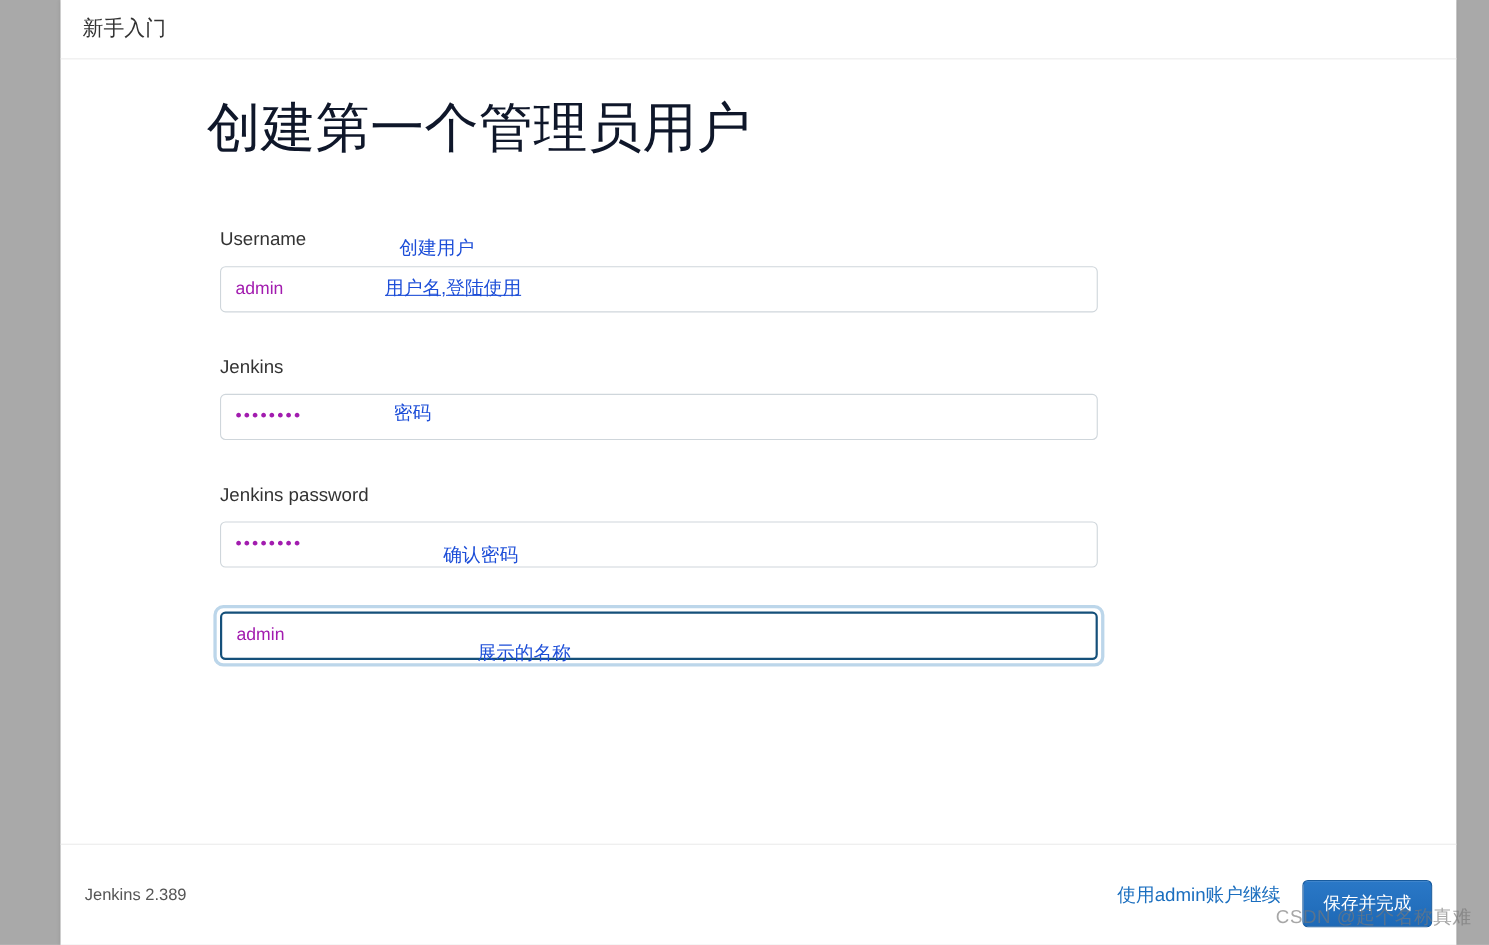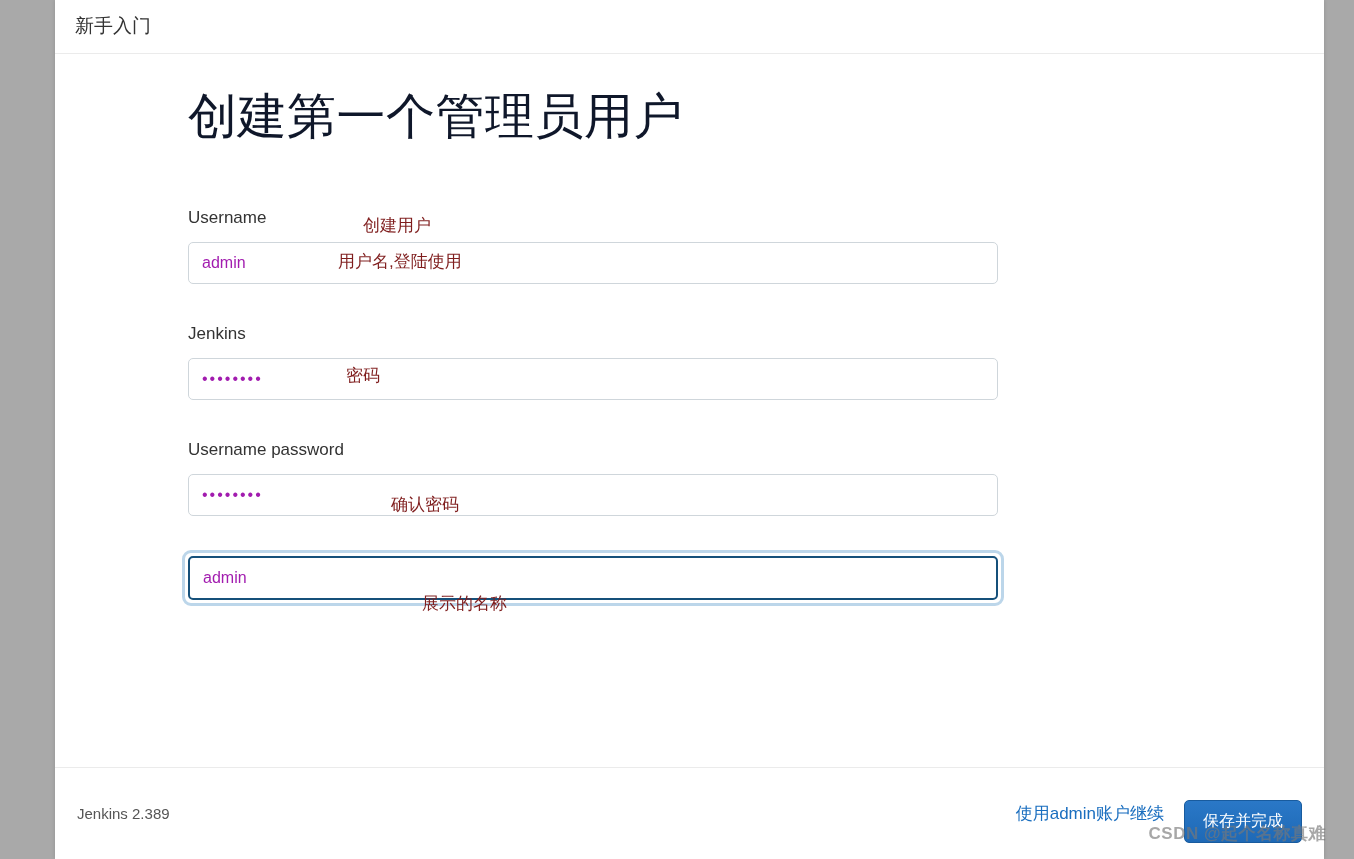--- a/index.html
+++ b/index.html
@@ -45,20 +45,21 @@
       font-size: 49px;
       font-weight: 300;
       color: #0f172a;
       letter-spacing: 0.5px;
       margin-bottom: 58px;
       font-family: "Microsoft YaHei", "Segoe UI", sans-serif;
     }
     .field-group {
       margin-bottom: 40px;
       position: relative;
+      margin-left: 12px;
     }
     .field-label {
       font-size: 17px;
       color: #333;
       margin-bottom: 14px;
       font-weight: 400;
     }
     .text-input {
       width: 100%;
       padding: 11px 13px;
@@ -75,21 +76,21 @@
       border-radius: 9px;
       padding: 3px;
       margin: -6px;
     }
     .focused-wrap .text-input {
       border: 2px solid #15507a;
       border-radius: 5px;
     }
     .annotation {
       position: absolute;
-      color: #7f1d1d;
+      color: #1d4ed8;
       font-size: 17px;
       font-family: "Microsoft YaHei", sans-serif;
       pointer-events: none;
       white-space: nowrap;
     }
     .footer {
       border-top: 1px solid #ebebeb;
       display: flex;
       align-items: center;
       justify-content: space-between;
@@ -118,28 +119,27 @@
       border: 1px solid #185b9e;
       border-radius: 5px;
       padding: 10px 18px;
       font-size: 16px;
       cursor: pointer;
       font-family: inherit;
       margin-top: 16px;
     }
     .watermark {
       position: absolute;
-      right: 28px;
+      right: 16px;
       bottom: 14px;
       font-size: 17px;
       color: rgba(120,120,120,0.65);
       font-family: "Microsoft YaHei", sans-serif;
       pointer-events: none;
       letter-spacing: 0.5px;
-      font-weight: bold;
     }
     .password-dots {
       font-family: Arial, sans-serif;
       letter-spacing: 2px;
     }
   </style>
 </head>
 <body>
 
 <div class="window">
@@ -151,40 +151,40 @@
   <div class="main">
     <div class="content">
 
       <h1 class="page-title">创建第一个管理员用户</h1>
 
       <div class="annotation" style="left:175px; top:160px;">创建用户</div>
 
       <div class="field-group">
         <div class="field-label">Username</div>
         <input class="text-input" type="text" value="admin" style="">
-        <div class="annotation" style="left:150px; top:42px;">用户名,登陆使用</div>
+        <div class="annotation" style="left:150px; top:42px;text-decoration:underline;">用户名,登陆使用</div>
       </div>
 
       <div class="field-group">
         <div class="field-label">Jenkins</div>
         <input class="text-input password-dots" type="password" value="••••••••" style="">
         <div class="annotation" style="left:158px; top:40px;">密码</div>
       </div>
 
       <div class="field-group">
-        <div class="field-label">Username password</div>
+        <div class="field-label">Jenkins password</div>
         <input class="text-input password-dots" type="password" value="••••••••" style="">
         <div class="annotation" style="left:203px; top:53px;">确认密码</div>
       </div>
 
       <div class="field-group">
         <div class="focused-wrap">
           <input class="text-input" type="text" value="admin" style="">
         </div>
-        <div class="annotation" style="left:234px; top:42px;">展示的名称</div>
+        <div class="annotation" style="left:234px; top:32px;">展示的名称</div>
       </div>
 
     </div>
   </div>
 
   <div class="footer">
     <div class="footer-version">Jenkins 2.389</div>
     <div class="footer-actions">
       <a class="skip-link">使用admin账户继续</a>
       <button class="primary-btn">保存并完成</button>

